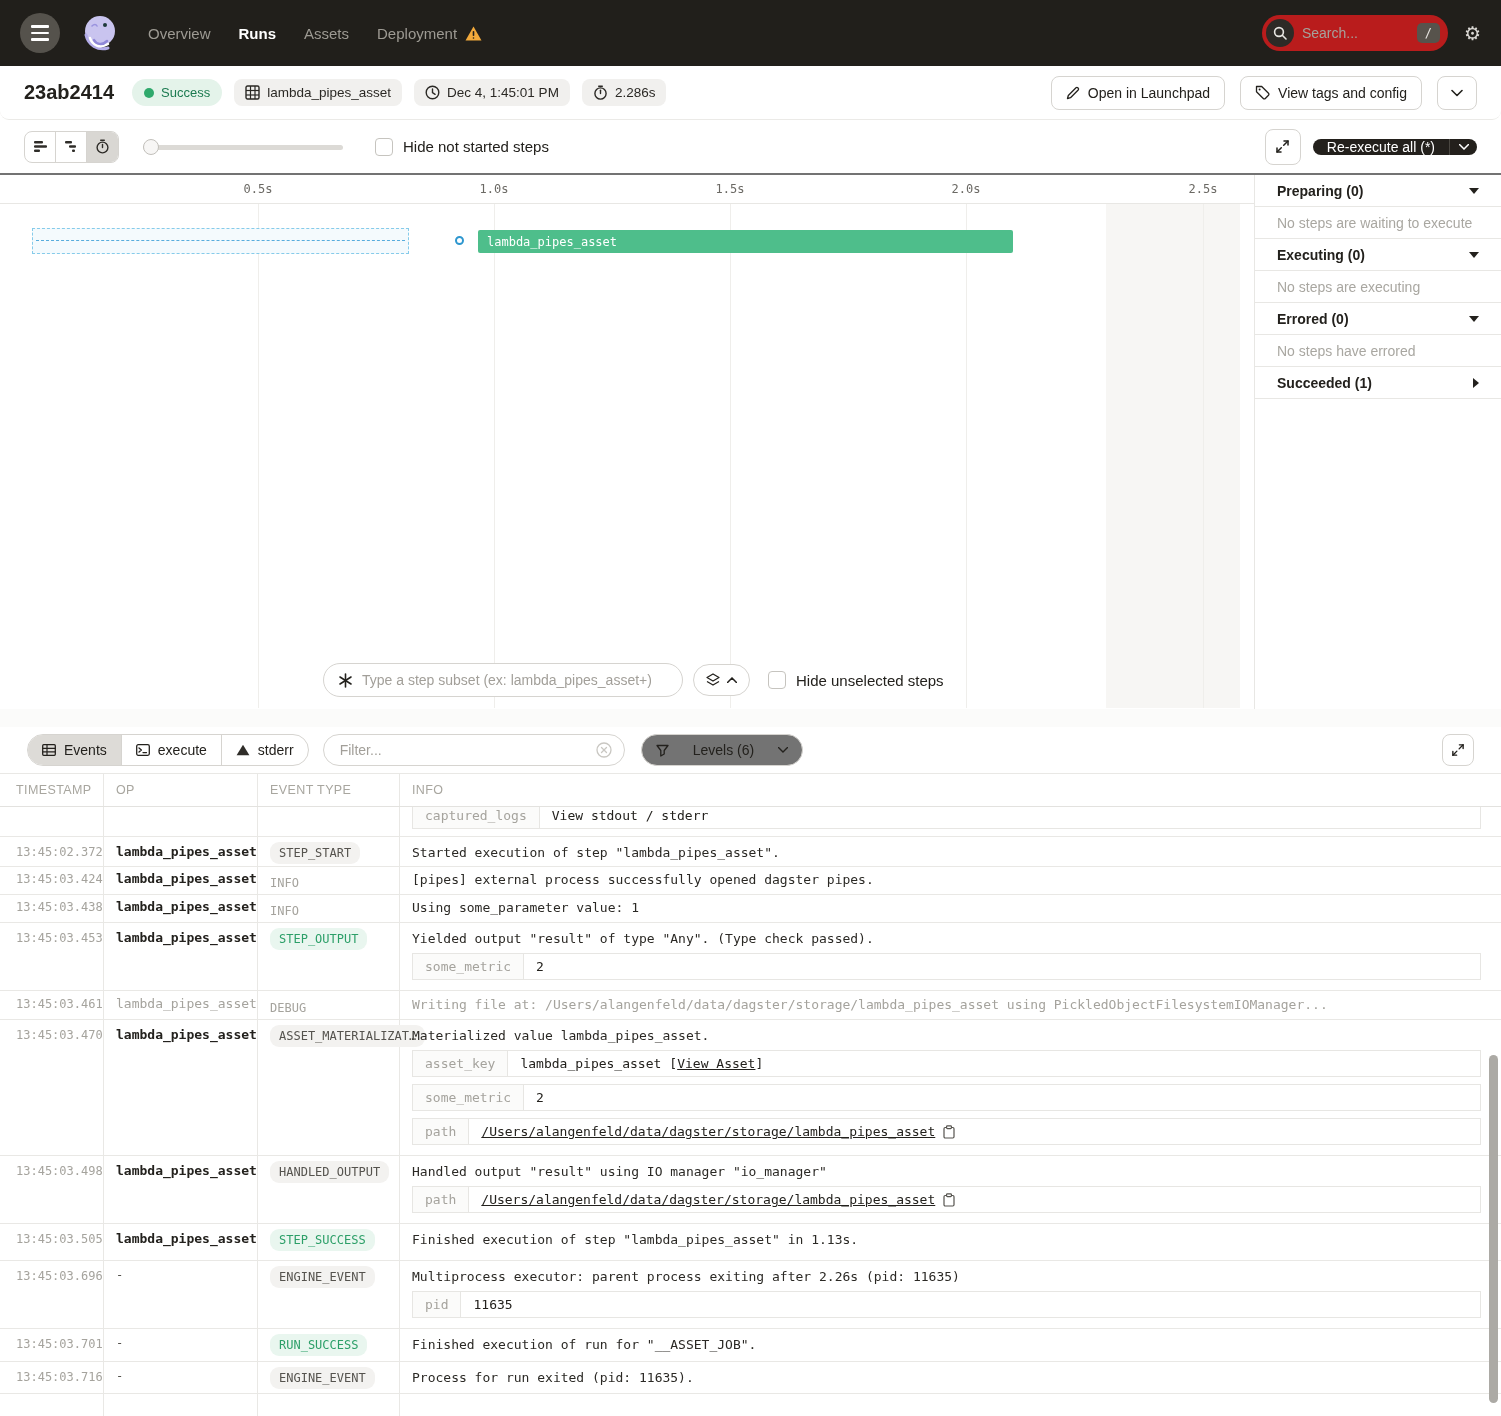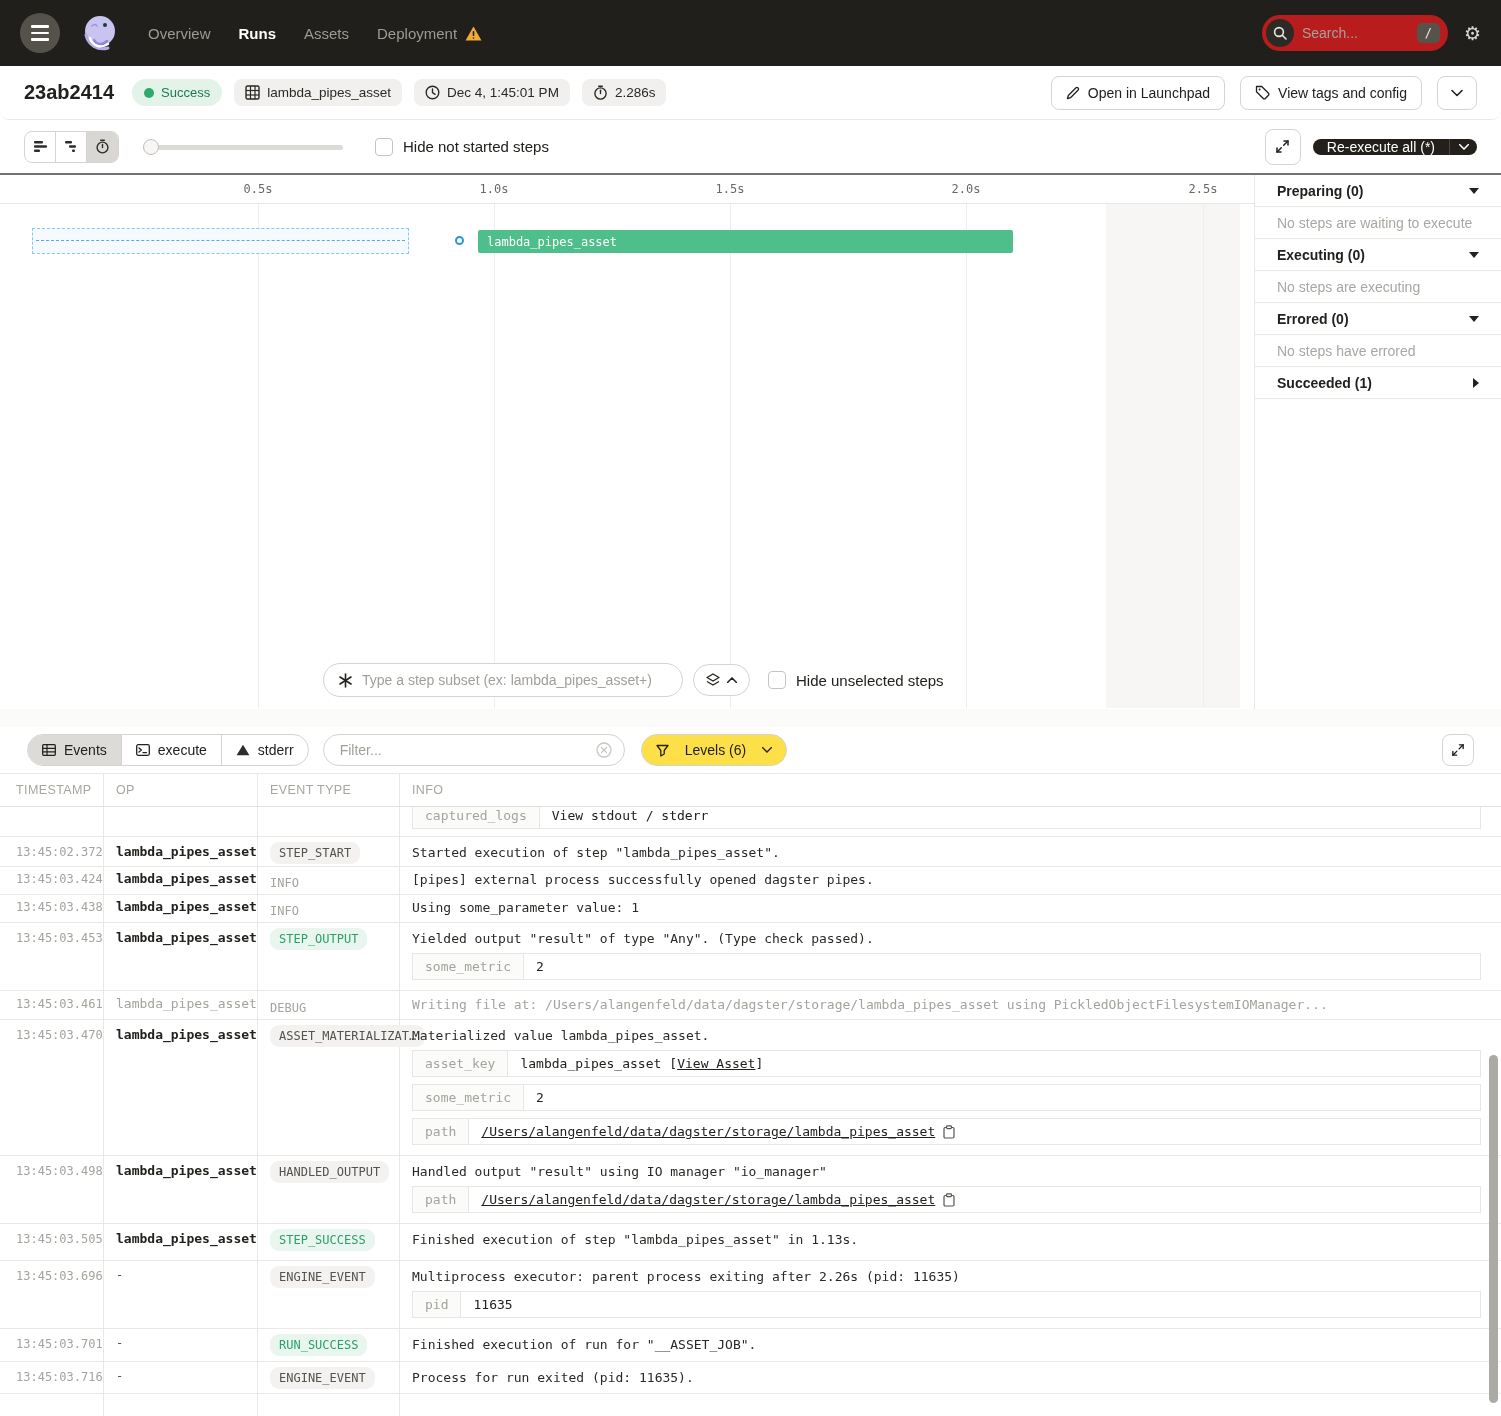--- a/index.html
+++ b/index.html
@@ -82,21 +82,21 @@
 
   
   .logs-toolbar { display:flex; align-items:center; height:46px; padding:0 27px 0 27px; }
   .tab-seg { display:flex; border:1px solid #D6D4D0; border-radius:16px; overflow:hidden; background:#fff; }
   .tab { display:flex; align-items:center; gap:8px; height:30px; padding:0 14px; font-size:14px; color:#23211D; cursor:pointer; border-right:1px solid #D6D4D0; }
   .tab:last-child { border-right:0; }
   .tab.sel { background:#DDDBD7; }
   .filter-box { display:flex; align-items:center; width:302px; height:32px; border:1px solid #D6D4D0; border-radius:16px; margin-left:14px; padding:0 12px 0 16px; }
   .filter-box input { flex:1; border:0; outline:0; font-size:14px; min-width:0; background:transparent; color:#15803d; }
   .filter-box input::placeholder { color:#A29F99; }
-  .levels-btn { display:flex; align-items:center; gap:16px; height:32px; padding:0 14px; border:1px solid #D6D4D0; border-radius:16px; margin-left:16px; font-size:14px; color:#23211D; cursor:pointer; background:#fde047; }
+  .levels-btn { display:flex; align-items:center; gap:24px; height:32px; padding:0 14px; border:1px solid #D6D4D0; border-radius:16px; margin-left:16px; font-size:14px; color:#23211D; cursor:pointer; background:#737373; }
   .logs-toolbar .btn-sq { margin-left:auto; width:32px; height:32px; border-radius:8px; }
 
   .ltable { display:flex; flex-direction:column; font-family:"DejaVu Sans Mono", monospace; height:682px; }
   .lhead { display:flex; border-top:1px solid #E9E8E5; border-bottom:1px solid #E3E2DF; height:34px; align-items:center; font-family:"Liberation Sans", sans-serif; font-size:12.5px; color:#A8A69F; letter-spacing:0.4px; }
   .c-ts { width:104px; padding-left:16px; flex:0 0 auto; border-right:1px solid #E9E8E5; }
   .c-op { width:154px; padding-left:12px; flex:0 0 auto; border-right:1px solid #E9E8E5; }
   .c-type { width:142px; padding-left:12px; flex:0 0 auto; border-right:1px solid #E9E8E5; }
   .c-info { flex:1; padding-left:12px; min-width:0; }
   .lhead > div { height:100%; display:flex; align-items:center; }
   .lbody { flex:1; display:flex; flex-direction:column; overflow:hidden; position:relative; }

